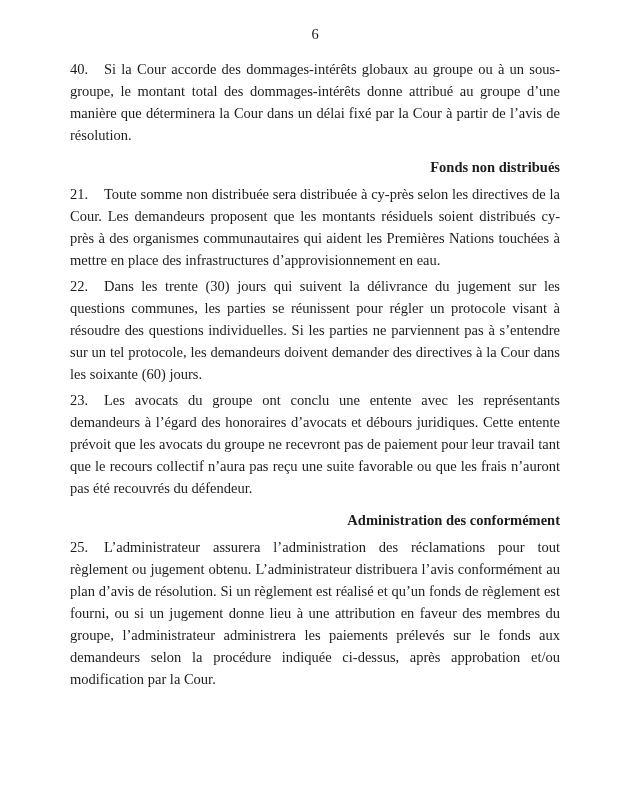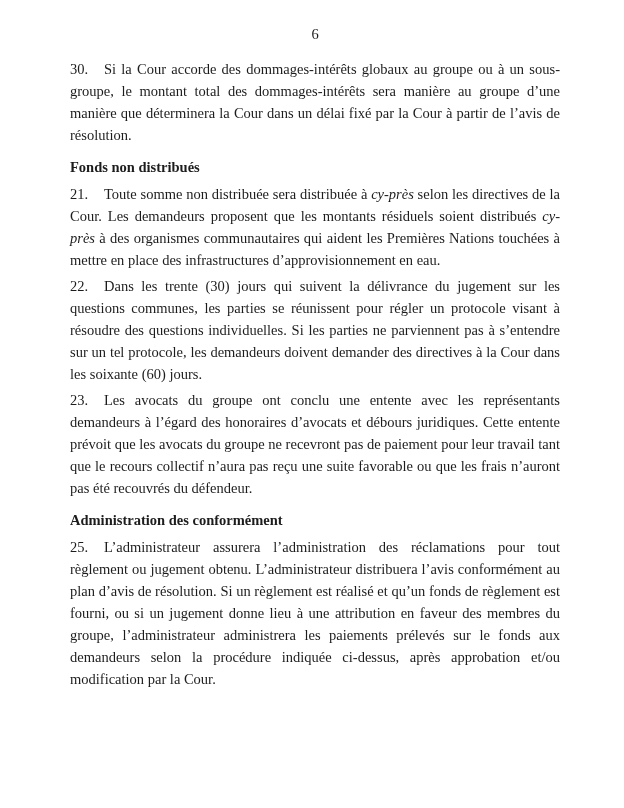--- a/index.html
+++ b/index.html
@@ -27,33 +27,33 @@
     margin-bottom: 4px;
   }
   .doc-body p.paragraph { text-indent: 0; }
   .para-number {
     display: inline-block;
     width: 34px;
   }
   .doc-body p.heading,
   .doc-body p.heading-major {
     font-weight: bold;
-    text-align: left;
+    text-align: right;
     margin-top: 10px;
     margin-bottom: 5px;
   }
-  .italic { font-style: italic; }
+  .italic { }
 </style>
 </head>
 <body>
 
 <div class="page">
   <div class="page-number">6</div>
   <div class="doc-body">
-      <p class="paragraph"><span class="para-number">30.</span><span class="">Si la Cour accorde des dommages-intérêts globaux au groupe ou à un sous-groupe, le montant total des dommages-intérêts sera manière au groupe d’une manière que déterminera la Cour dans un délai fixé par la Cour à partir de l’avis de résolution.</span></p>
+      <p class="paragraph"><span class="para-number">40.</span><span class="">Si la Cour accorde des dommages-intérêts globaux au groupe ou à un sous-groupe, le montant total des dommages-intérêts donne attribué au groupe d’une manière que déterminera la Cour dans un délai fixé par la Cour à partir de l’avis de résolution.</span></p>
       <p class="heading">Fonds non distribués</p>
       <p class="paragraph"><span class="para-number">21.</span><span class="">Toute somme non distribuée sera distribuée à </span><span class="italic">cy-près</span><span class=""> selon les directives de la Cour. Les demandeurs proposent que les montants résiduels soient distribués </span><span class="italic">cy-près</span><span class=""> à des organismes communautaires qui aident les Premières Nations touchées à mettre en place des infrastructures d’approvisionnement en eau.</span></p>
       <p class="paragraph"><span class="para-number">22.</span><span class="">Dans les trente (30) jours qui suivent la délivrance du jugement sur les questions communes, les parties se réunissent pour régler un protocole visant à résoudre des questions individuelles. Si les parties ne parviennent pas à s’entendre sur un tel protocole, les demandeurs doivent demander des directives à la Cour dans les soixante (60) jours.</span></p>
       <p class="paragraph"><span class="para-number">23.</span><span class="">Les avocats du groupe ont conclu une entente avec les représentants demandeurs à l’égard des honoraires d’avocats et débours juridiques. Cette entente prévoit que les avocats du groupe ne recevront pas de paiement pour leur travail tant que le recours collectif n’aura pas reçu une suite favorable ou que les frais n’auront pas été recouvrés du défendeur.</span></p>
       <p class="heading">Administration des conformément</p>
       <p class="paragraph"><span class="para-number">25.</span><span class="">L’administrateur assurera l’administration des réclamations pour tout règlement ou jugement obtenu. L’administrateur distribuera l’avis conformément au plan d’avis de résolution. Si un règlement est réalisé et qu’un fonds de règlement est fourni, ou si un jugement donne lieu à une attribution en faveur des membres du groupe, l’administrateur administrera les paiements prélevés sur le fonds aux demandeurs selon la procédure indiquée ci-dessus, après approbation et/ou modification par la Cour.</span></p>
     </div>
 </div>
 
 </body></html>

